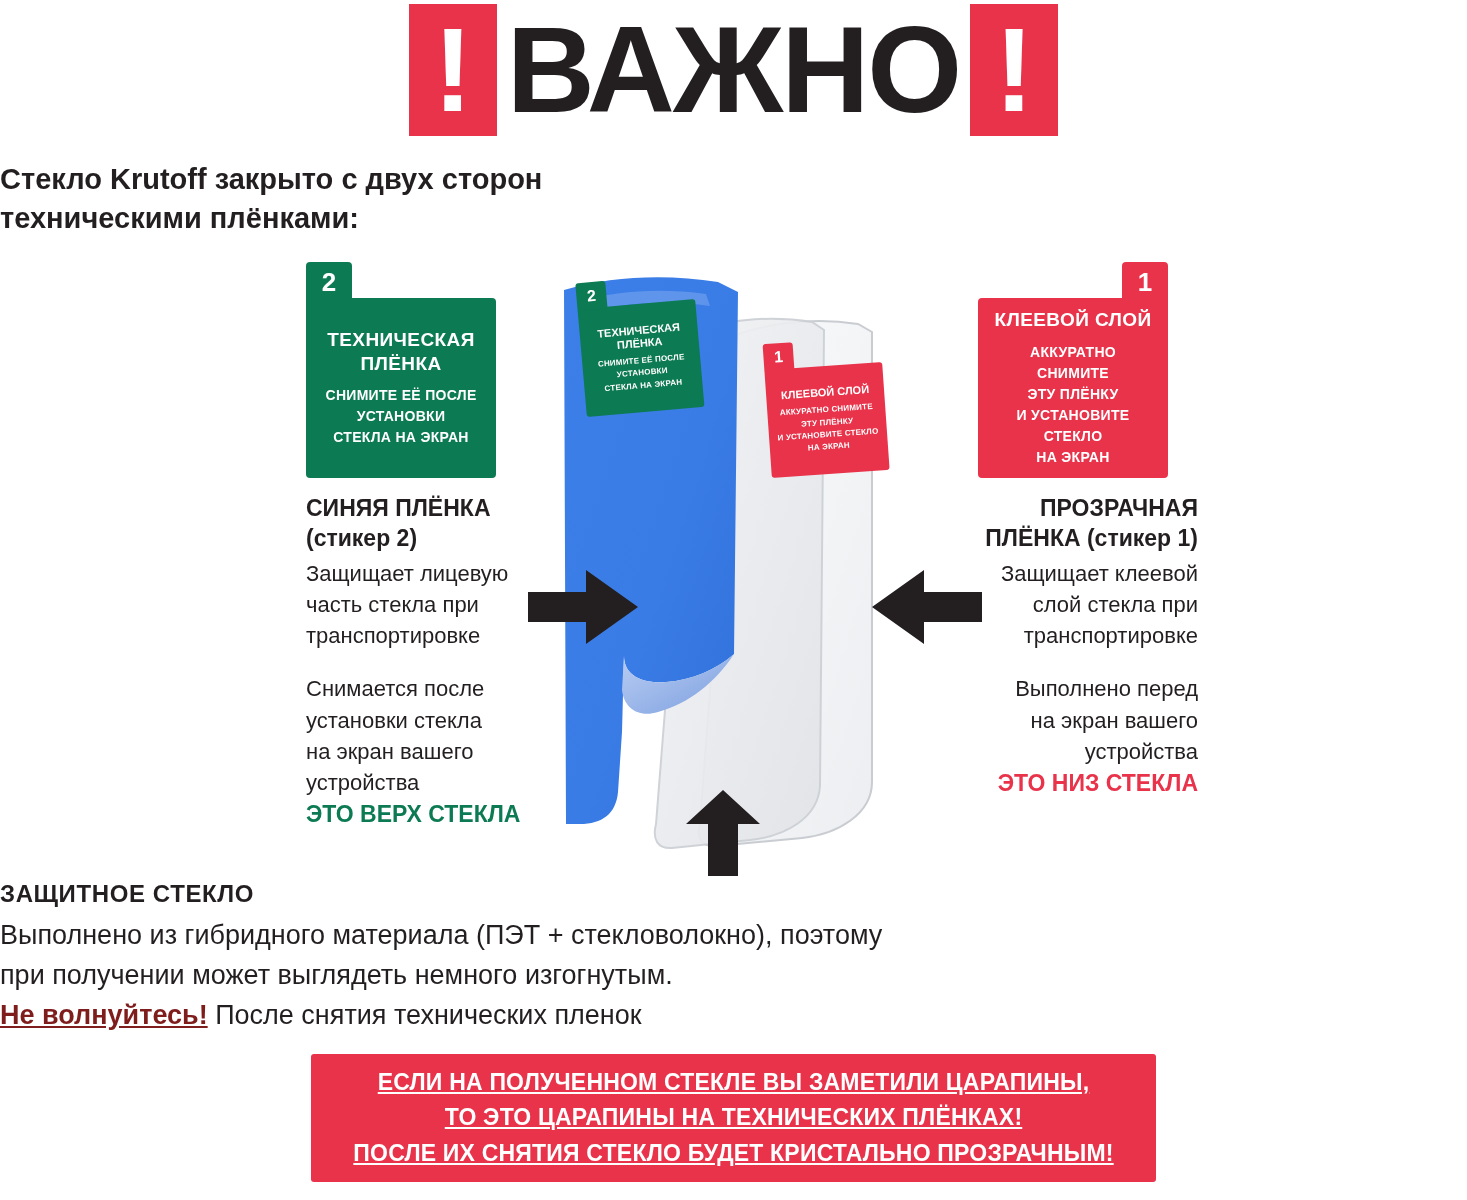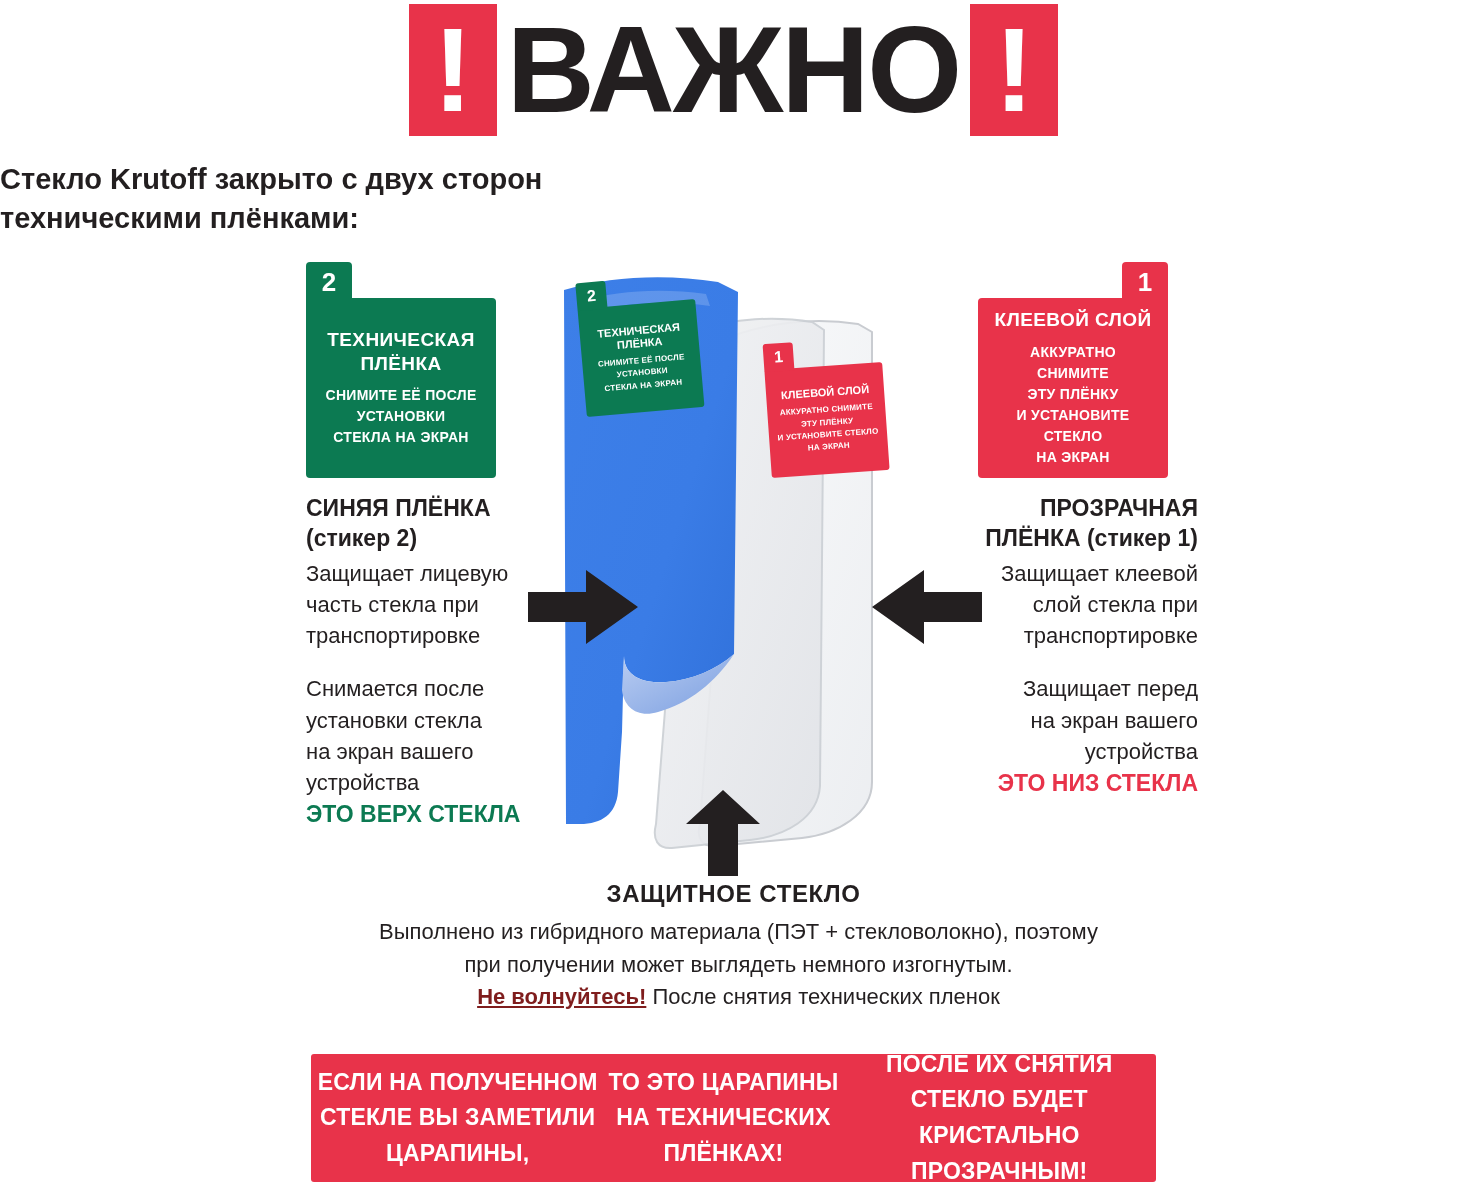--- a/index.html
+++ b/index.html
@@ -217,50 +217,50 @@
 
   
   .arrow { position: absolute; }
 
   
   #glass-block {
     position: absolute;
     left: 0;
     top: 880px;
     width: 1467px;
-    text-align: center;
+    text-align: left;
   }
   #glass-block .head {
     font-size: 24px;
     font-weight: bold;
     letter-spacing: .6px;
     margin-bottom: 8px;
   }
   #glass-block .line {
-    font-size: 22px;
+    font-size: 27px;
     line-height: 1.48;
-    padding-left: 10px;
   }
   #glass-block .nb { color: #7f1d1d; font-weight: bold; text-decoration: underline; }
 
   
   #footer-banner {
     position: absolute;
     left: 311px;
     top: 1054px;
     width: 845px;
     height: 128px;
     background: #e8334a;
     border-radius: 3px;
     color: #ffffff;
     display: flex;
-    flex-direction: row;
+    flex-direction: column;
     align-items: center;
     justify-content: center;
     text-align: center;
+    text-decoration: underline;
   }
   #footer-banner div {
     font-size: 23px;
     font-weight: bold;
     line-height: 1.55;
     letter-spacing: .2px;
   }
 </style>
 </head>
 <body>
@@ -406,21 +406,21 @@
 
 <div class="side-block" id="right-block">
   <div class="head">
     <div>ПРОЗРАЧНАЯ</div>
     <div>ПЛЁНКА (стикер 1)</div>
   </div>
   <div>Защищает клеевой</div>
   <div>слой стекла при</div>
   <div>транспортировке</div>
   <div class="gap"></div>
-  <div>Защищает перед</div>
+  <div>Выполнено перед</div>
   <div>на экран вашего</div>
   <div>устройства</div>
   <div class="accent-red">ЭТО НИЗ СТЕКЛА</div>
 </div>
 
 <div id="glass-block">
   <div class="head">ЗАЩИТНОЕ СТЕКЛО</div>
   <div class="line">Выполнено из гибридного материала (ПЭТ + стекловолокно), поэтому</div>
   <div class="line">при получении может выглядеть немного изгогнутым.</div>
   <div class="line">

